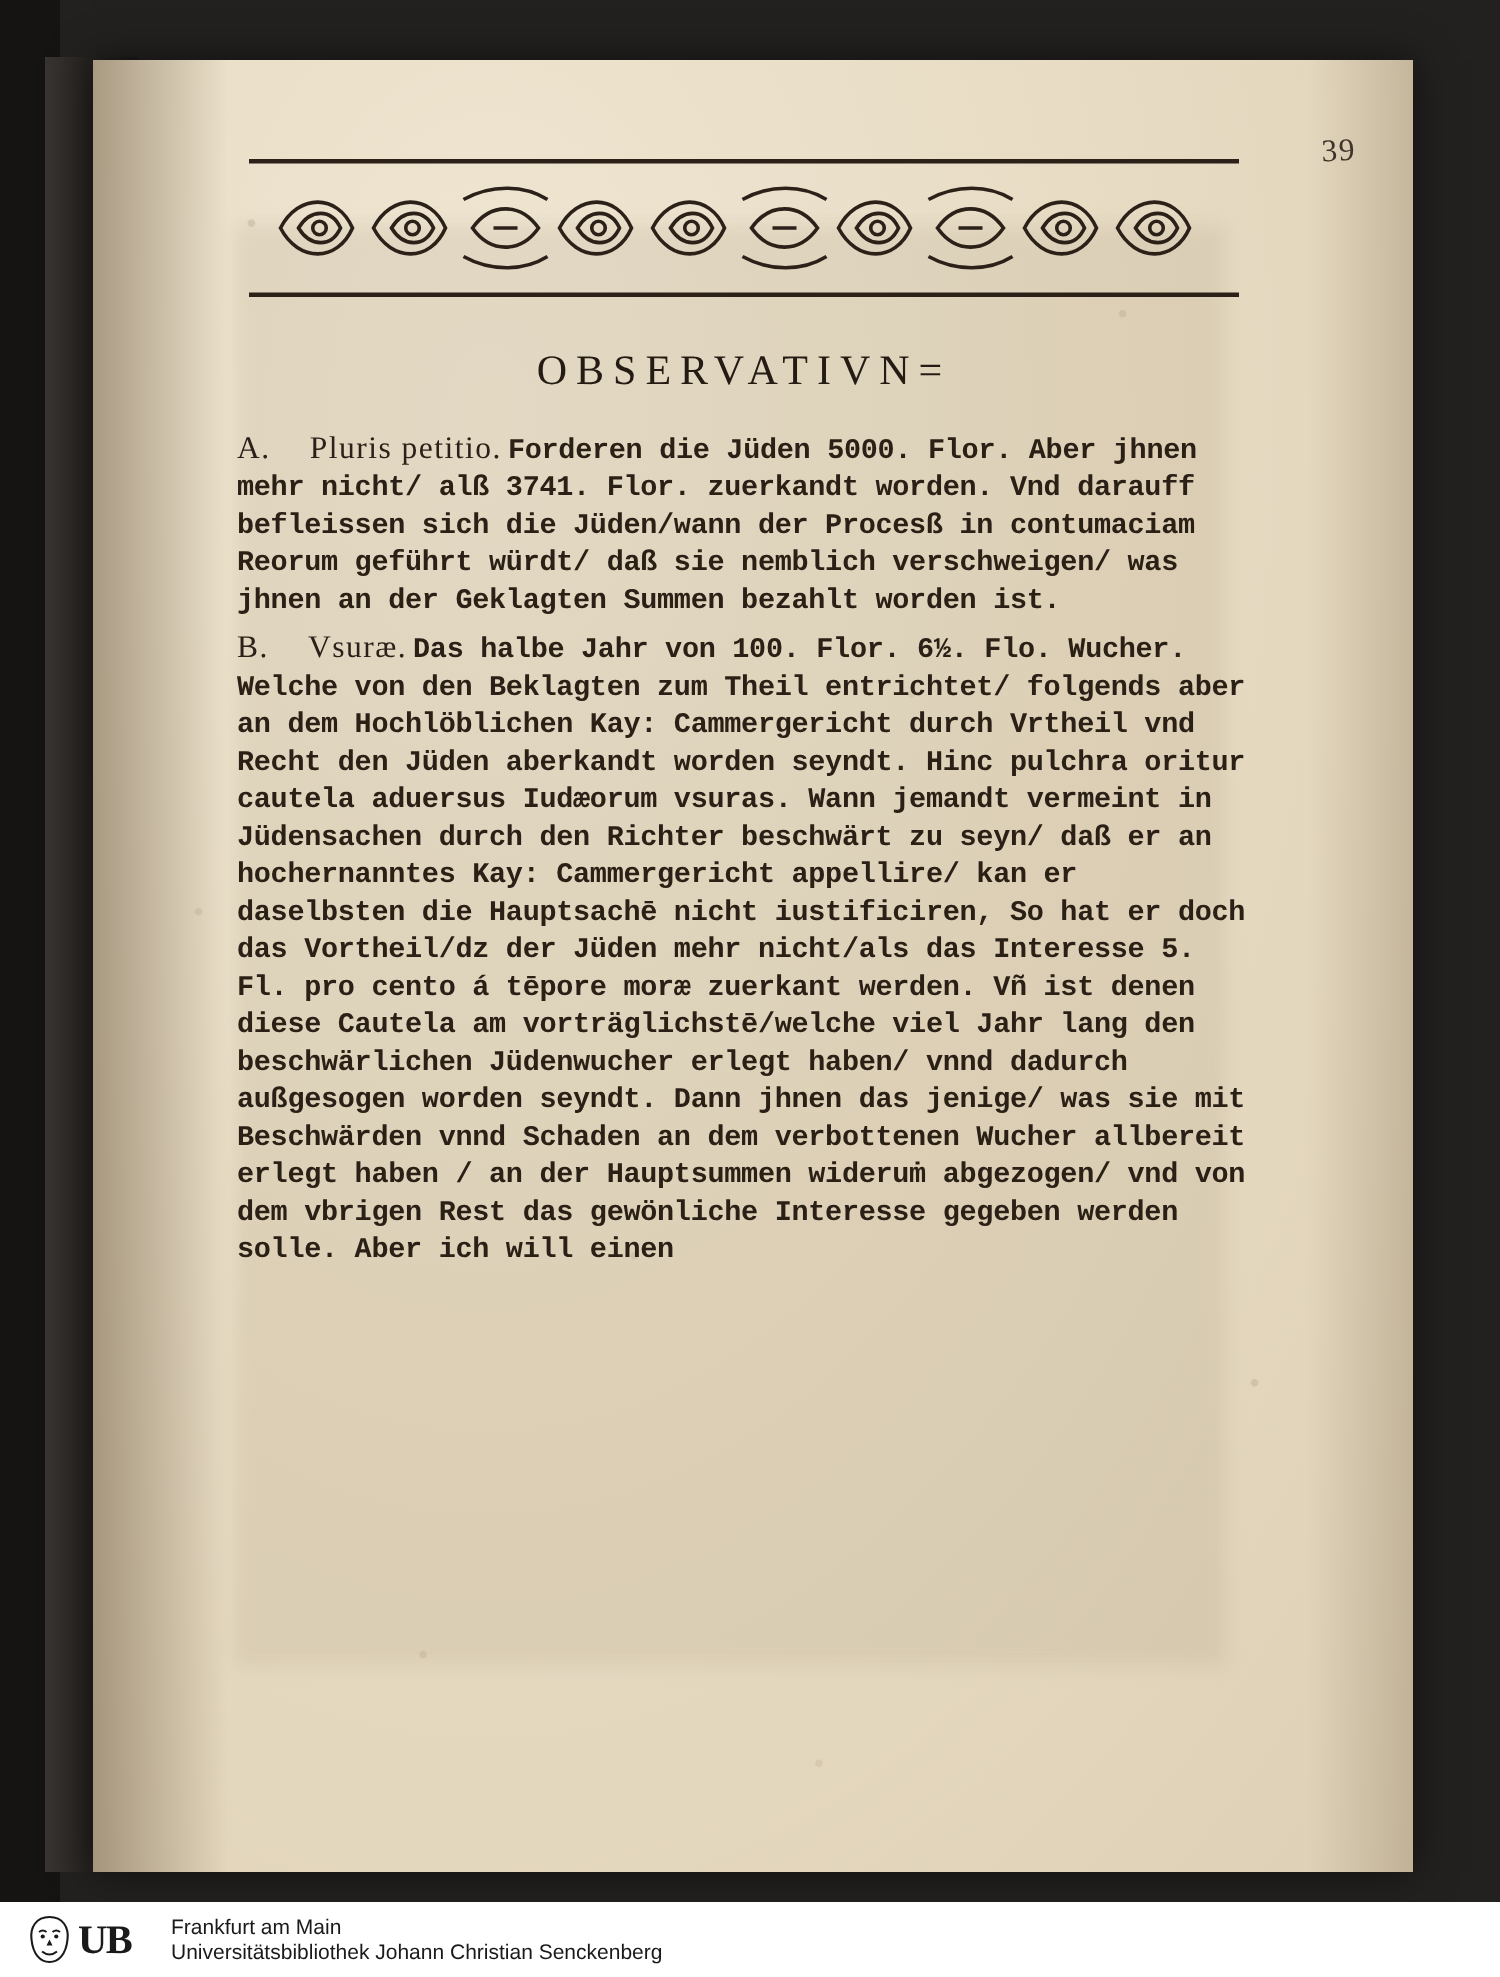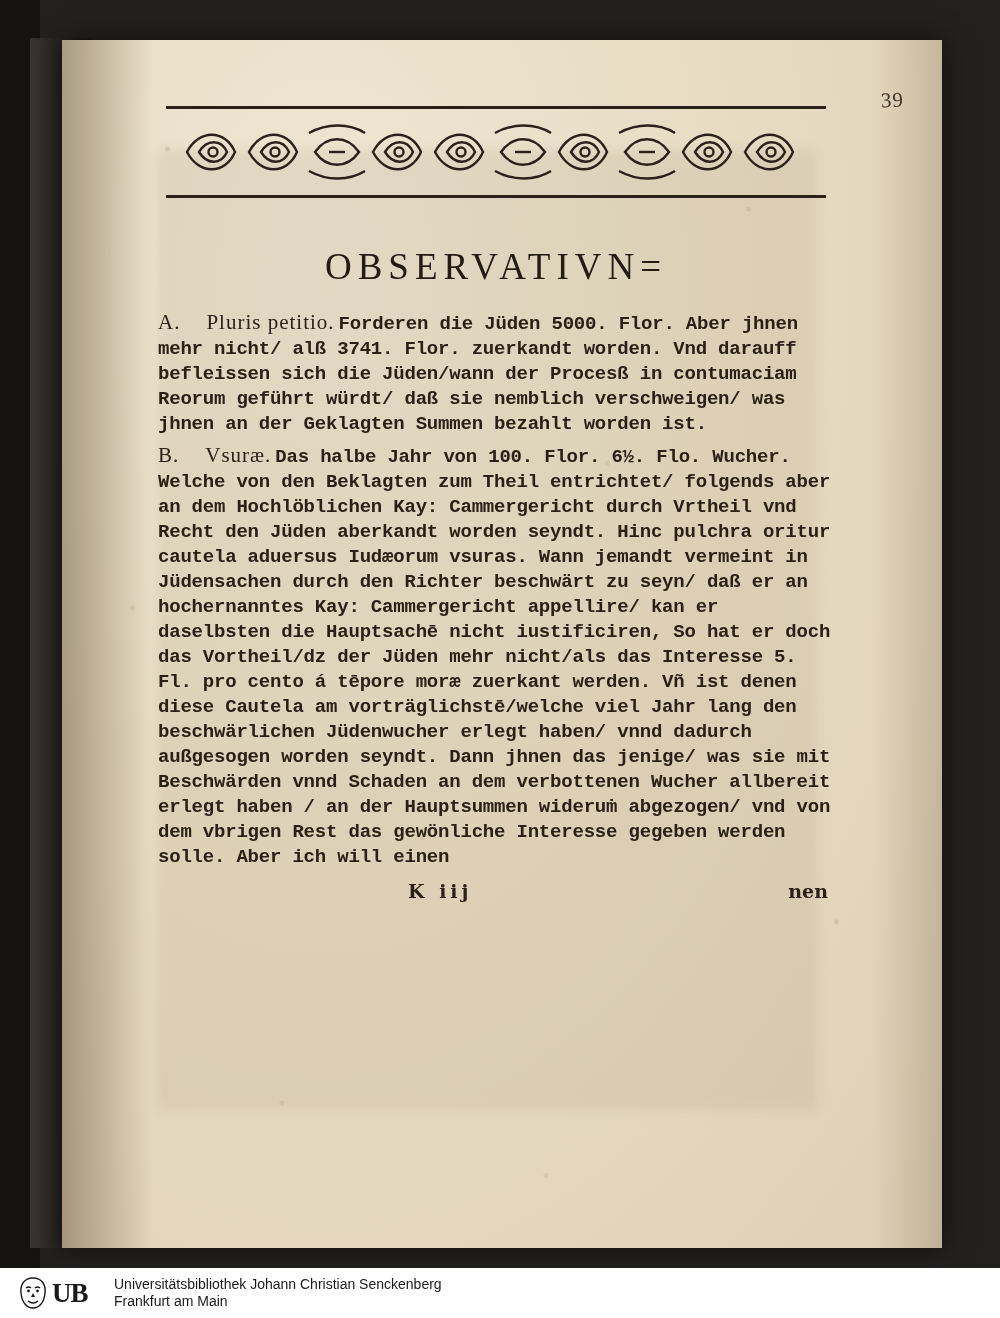--- a/index.html
+++ b/index.html
@@ -133,23 +133,23 @@
     padding: 4px 0;
     display: flex;
     align-items: center;
     justify-content: center;
     overflow: hidden;
     background: rgba(255,255,255,.02);
   }
   .ornament svg { display: block; }
 
   .title-main {
-    margin-top: 47px;
+    margin-top: 34px;
     text-align: center;
-    font-size: 37px;
+    font-size: 28px;
     letter-spacing: 6px;
     color: #241b13;
     white-space: nowrap;
   }
   .title-sub {
     margin-top: 4px;
     text-align: center;
     font-size: 29px;
     letter-spacing: 3px;
     color: #241b13;
@@ -328,40 +328,36 @@
           <span class="fraktur">Forderen die Jüden 5000. Flor. Aber jhnen mehr nicht/ alß 3741. Flor. zuerkandt worden. Vnd darauff befleissen sich die Jüden/wann der Procesß in contumaciam Reorum geführt würdt/ daß sie nemblich verschweigen/ was jhnen an der Geklagten Summen bezahlt worden ist.</span>
         </div>
 
         <div class="para">
           <span class="sect-letter roman">B.</span><span class="lead roman">Vsuræ.</span>
           <span class="fraktur">Das halbe Jahr von 100. Flor. 6½. Flo. Wucher. Welche von den Beklagten zum Theil entrichtet/ folgends aber an dem Hochlöblichen Kay: Cammergericht durch Vrtheil vnd Recht den Jüden aberkandt worden seyndt. Hinc pulchra oritur cautela aduersus Iudæorum vsuras. Wann jemandt vermeint in Jüdensachen durch den Richter beschwärt zu seyn/ daß er an hochernanntes Kay: Cammergericht appellire/ kan er daselbsten die Hauptsachē nicht iustificiren, So hat er doch das Vortheil/dz der Jüden mehr nicht/als das Interesse 5. Fl. pro cento á tēpore moræ zuerkant werden. Vñ ist denen diese Cautela am vorträglichstē/welche viel Jahr lang den beschwärlichen Jüdenwucher erlegt haben/ vnnd dadurch außgesogen worden seyndt. Dann jhnen das jenige/ was sie mit Beschwärden vnnd Schaden an dem verbottenen Wucher allbereit erlegt haben / an der Hauptsummen wideruṁ abgezogen/ vnd von dem vbrigen Rest das gewönliche Interesse gegeben werden solle. Aber ich will einen</span>
         </div>
 
       </div>
 
-      <div class="catchline">
-        <span class="signature">K iij</span>
-        <span>nen</span>
-      </div>
 
     </div>
   </div>
 </div>
 
 <div id="footer">
   <div class="ub-logo">
     <svg class="ub-face" viewBox="0 0 30 34" aria-hidden="true">
       <g fill="none" stroke="#1a1a1a" stroke-width="1.4">
         <path d="M15 2 C 6 2, 2 9, 3 17 C 4 27, 9 32, 15 32 C 21 32, 26 27, 27 17 C 28 9, 24 2, 15 2 Z"></path>
         <path d="M8 12 q2.5 -2 5 0 M17 12 q2.5 -2 5 0"></path>
         <circle cx="10.5" cy="15" r="1.4" fill="#1a1a1a" stroke="none"></circle>
         <circle cx="19.5" cy="15" r="1.4" fill="#1a1a1a" stroke="none"></circle>
         <path d="M15 17 l-2 4 h4 l-2 -4 Z" fill="#1a1a1a" stroke="none"></path>
         <path d="M10 25 q5 4 10 0"></path>
       </g>
     </svg>
     <span class="ub-text">UB</span>
   </div>
   <div class="footer-lines">
+    <span>Frankfurt am Main</span>
     <span>Universitätsbibliothek Johann Christian Senckenberg</span>
-    <span>Frankfurt am Main</span>
   </div>
 </div>
 
 </body></html>

